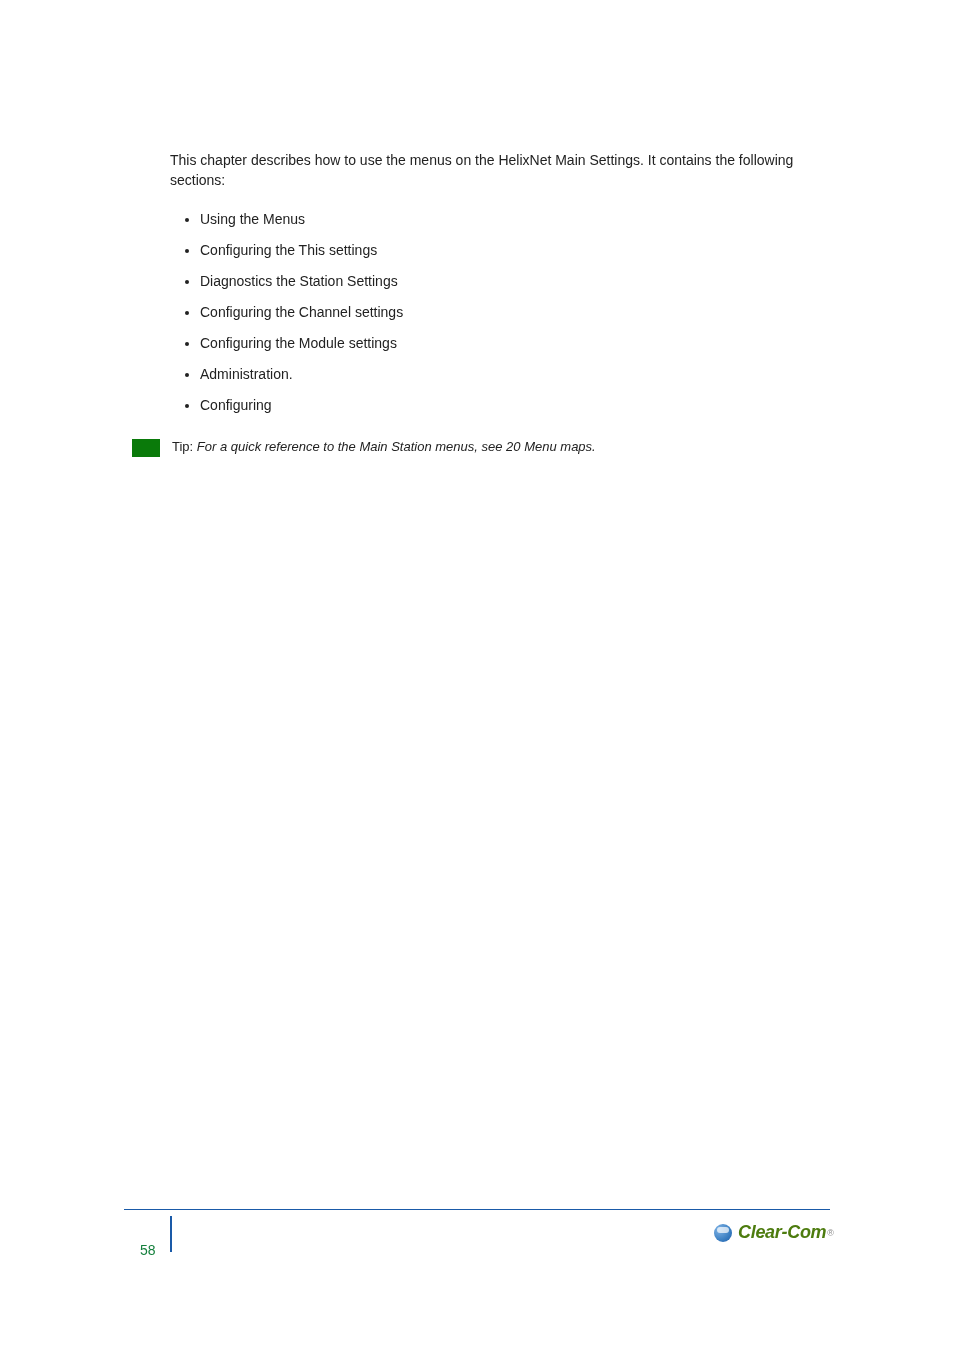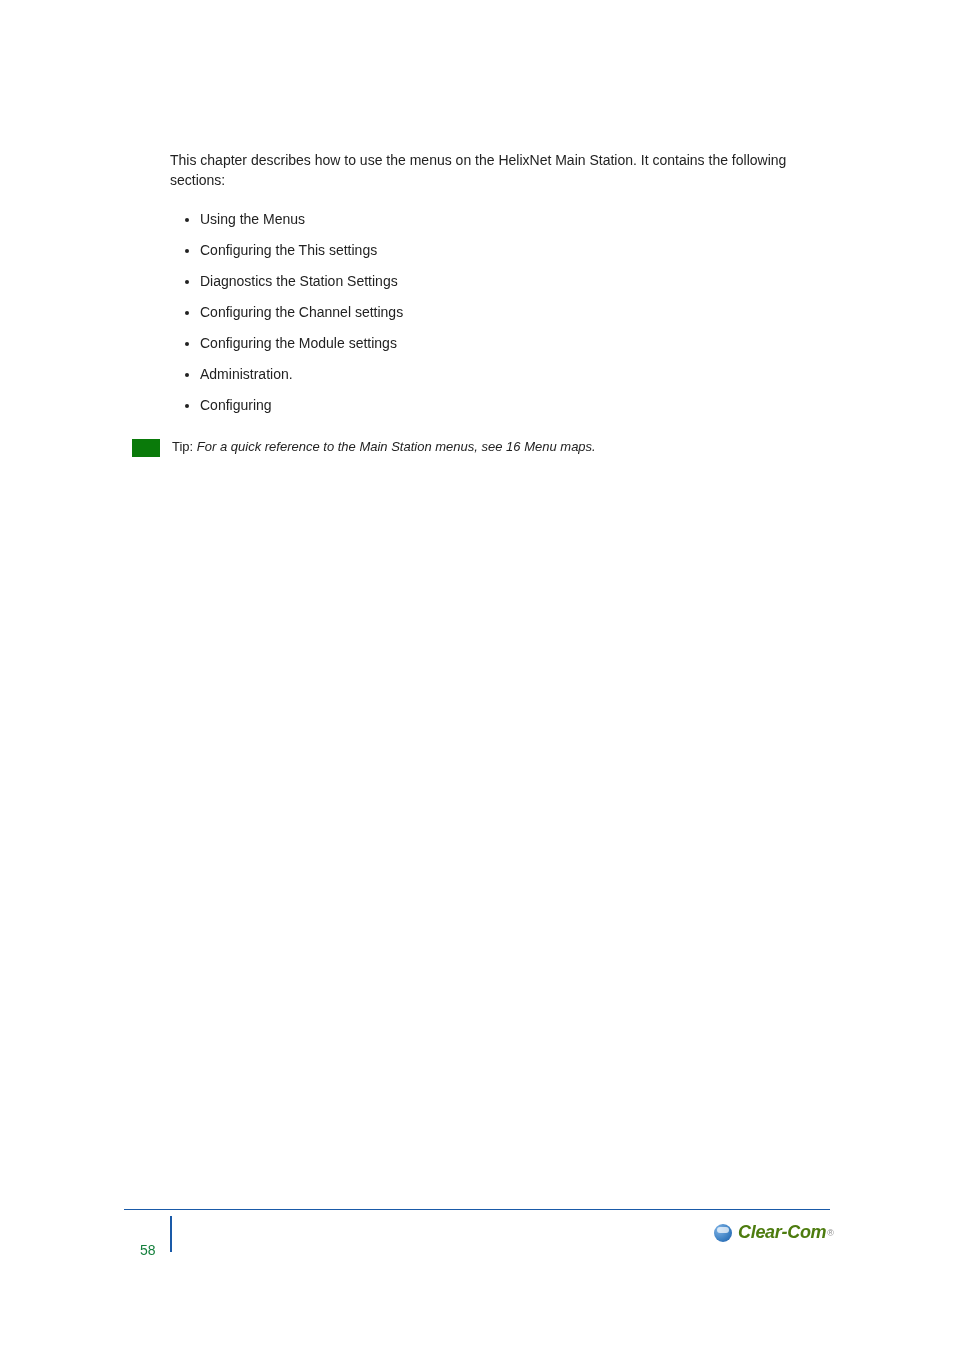--- a/index.html
+++ b/index.html
@@ -21,35 +21,35 @@
   .logo-mark { width: 18px; height: 18px; border-radius: 50%; background: radial-gradient(circle at 30% 30%, #7fb3e6 0%, #3b7fc2 60%, #1a5aa8 100%); position: relative; margin-right: 6px; }
   .logo-mark::before { content: ""; position: absolute; left: 3px; top: 3px; width: 12px; height: 6px; border-radius: 3px; background: rgba(255,255,255,0.7); }
   .logo-text { font-family: "Segoe UI", Arial, sans-serif; font-weight: 700; font-style: italic; font-size: 18px; color: #4d7c0f; letter-spacing: -0.3px; }
   .logo-trade { font-size: 9px; vertical-align: super; color: #888; margin-left: 1px; }
 </style>
 </head>
 <body>
 
 <div class="page">
   <div class="content">
-    <p class="intro">This chapter describes how to use the menus on the HelixNet Main Station. It contains the following sections:</p>
+    <p class="intro">This chapter describes how to use the menus on the HelixNet Main Settings. It contains the following sections:</p>
     <ul class="bullets">
       <li>Using the Menus</li>
       <li>Configuring the This settings</li>
       <li>Diagnostics the Station Settings</li>
       <li>Configuring the Channel settings</li>
       <li>Configuring the Module settings</li>
       <li>Administration.</li>
       <li>Configuring</li>
     </ul>
     <div class="tip-row">
       <div class="tip-box"></div>
       <p class="tip-text">
         <span class="tip-label">Tip:</span>
-        <span>For a quick reference to the Main Station menus, see 16 Menu maps.</span>
+        <span>For a quick reference to the Main Station menus, see 20 Menu maps.</span>
       </p>
     </div>
   </div>
 
   <div class="footer-rule"></div>
   <div class="page-number">58</div>
   <div class="footer-bar"></div>
   <div class="logo">
     <div class="logo-wrap">
       <div class="logo-mark"></div>

